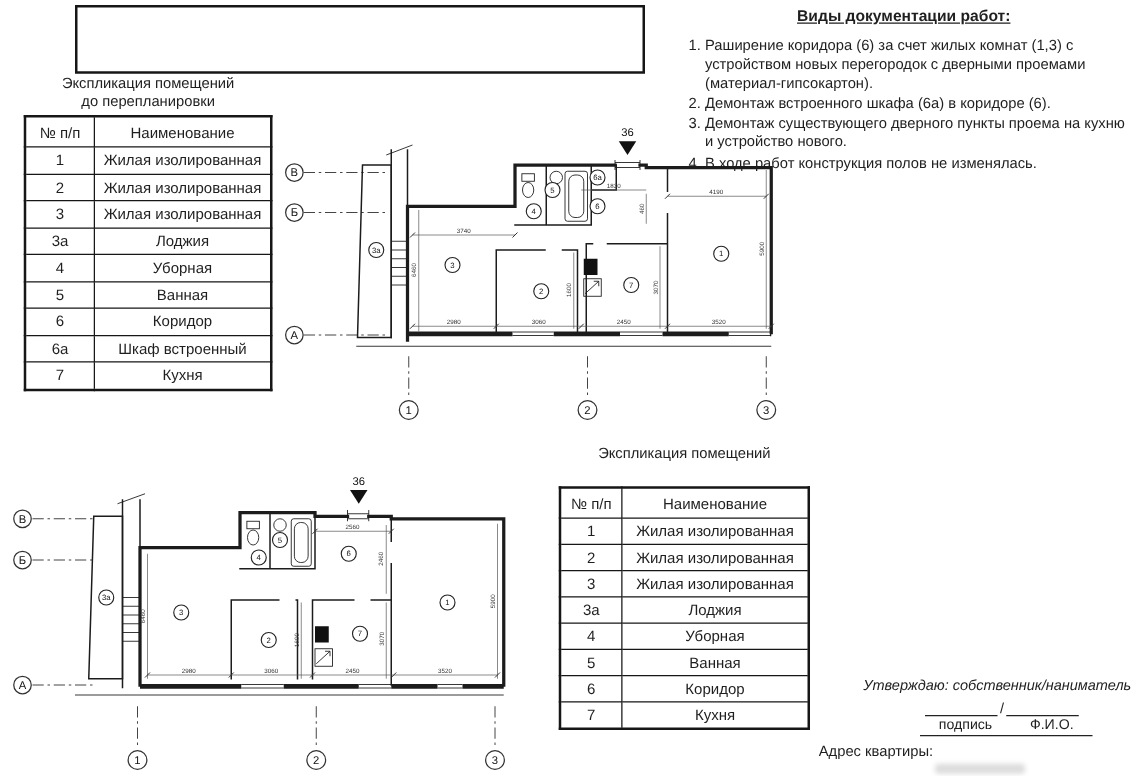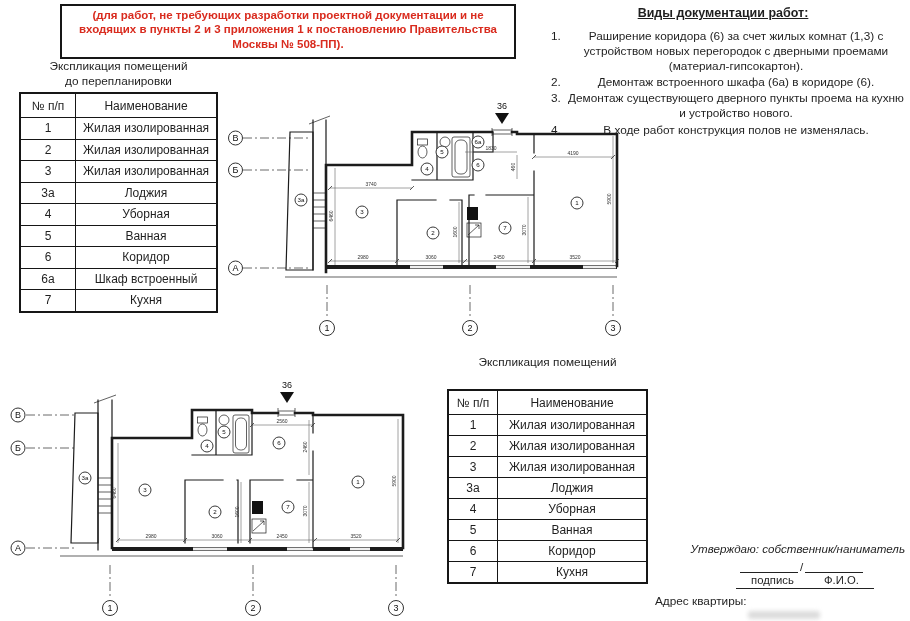--- a/index.html
+++ b/index.html
@@ -7,21 +7,21 @@
         font-family:"Liberation Sans",sans-serif;color:#1f1f1f;}
   
   .title-box{position:absolute;left:60px;top:4px;width:452px;height:49px;
              border:2px solid #161616;text-align:center;padding-top:2px;box-sizing:content-box;}
   .title-box .title{font-size:12.5px;margin:1px 0 2px 0;}
   .title-box .note{font-size:11.5px;font-weight:bold;line-height:1.25;padding:0 6px;}
   
   .works{position:absolute;left:538px;top:6px;width:370px;}
   .works .works-heading{text-align:center;font-weight:bold;text-decoration:underline;font-size:12.5px;}
   .works ol{margin:9px 0 0 0;padding-left:26px;font-size:11.8px;line-height:1.28;}
-  .works li{margin:0 0 1px 0;text-align:center;}
+  .works li{margin:0 0 1px 0;}
   
   .tbl-title{position:absolute;text-align:center;font-size:11.8px;line-height:1.3;}
   .tbl-title.before{left:19px;top:59px;width:199px;}
   .tbl-title.after{left:447px;top:355px;width:201px;}
   table.expl{position:absolute;border-collapse:collapse;border:2px solid #161616;background:#fff;}
   table.expl td{border:1.5px solid #161616;text-align:center;vertical-align:middle;
                 font-size:12px;padding:0 4px;}
   table.before{left:19px;top:92px;width:199px;}
   table.after{left:447px;top:389px;width:201px;}
   table.before td{height:20.5px;} table.after td{height:20px;}
@@ -54,21 +54,20 @@
   .dash{stroke:#444;stroke-width:.8;stroke-dasharray:9 3 2 3;fill:none;}
   text.entr{font-size:9px;fill:#111;text-anchor:middle;}
   .blackfill{fill:#111;stroke:none;}
 </style>
 </head>
 <body>
 
 <div class="page">
 
   <div class="title-box">
-    <div class="note" style="color:#d92b1e">(для работ, не требующих разработки проектной документации и не входящих в пункты 2 и 3 приложения 1 к постановлению Правительства Москвы № 508-ПП).</div>
   </div>
 
   <div class="works">
     <div class="works-heading">Виды документации работ:</div>
     <ol>
       <li>Раширение коридора (6) за счет жилых комнат (1,3) с устройством новых перегородок с дверными проемами (материал-гипсокартон).</li>
       <li>Демонтаж встроенного шкафа (6а) в коридоре (6).</li>
       <li>Демонтаж существующего дверного пункты проема на кухню и устройство нового.</li>
       <li>В ходе работ конструкция полов не изменялась.</li>
     </ol>

